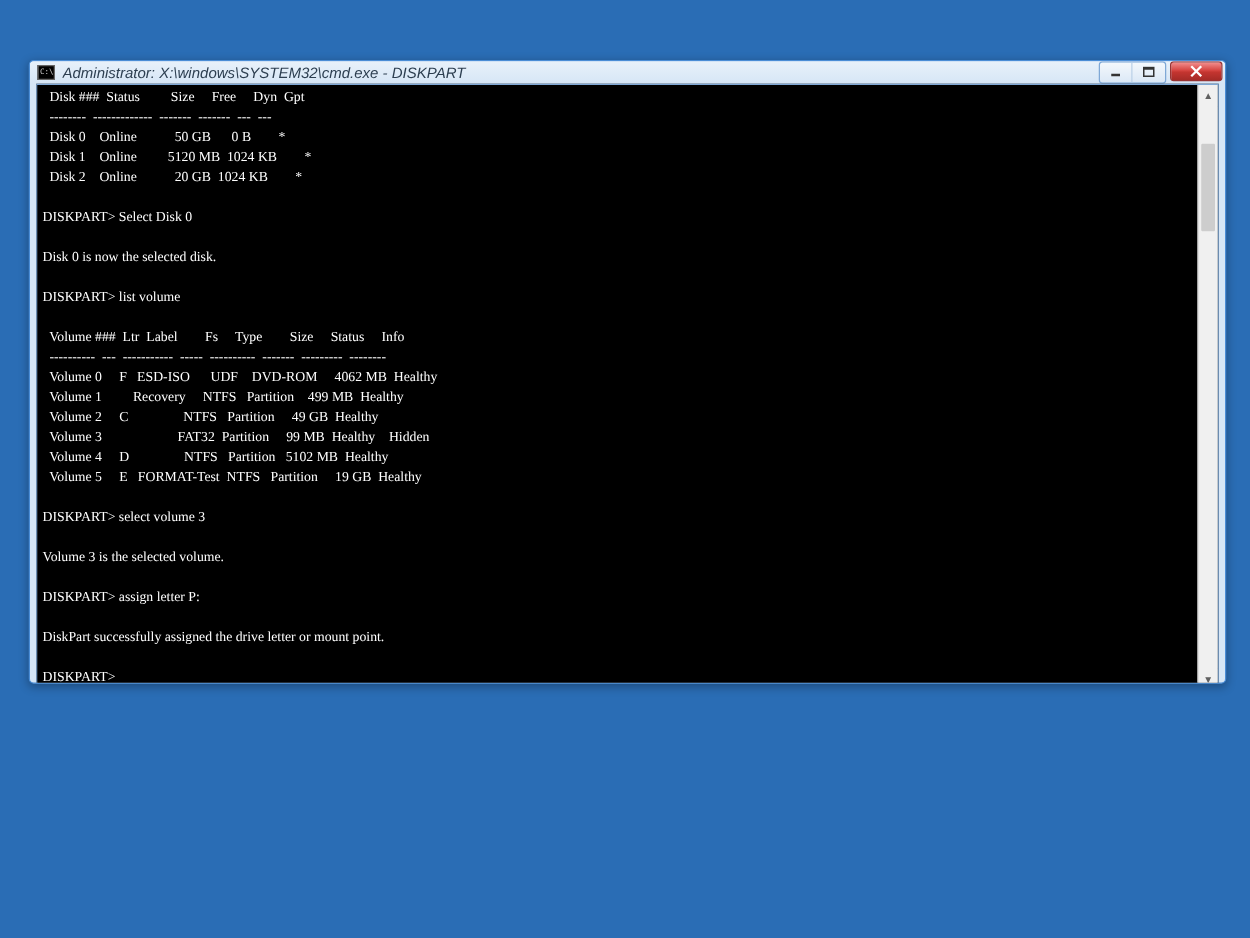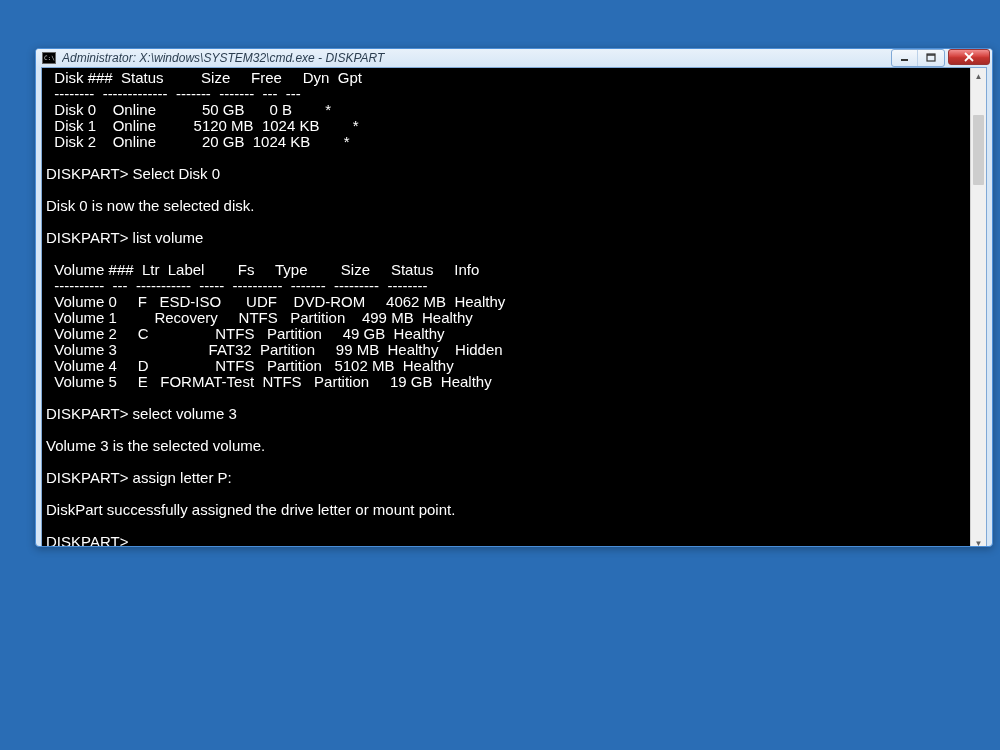--- a/index.html
+++ b/index.html
@@ -5,21 +5,21 @@
     * { margin: 0; padding: 0; box-sizing: border-box; }
     body {
       background: #2a6db5;
       width: 1000px;
       height: 750px;
       font-family: "Segoe UI", Tahoma, sans-serif;
       position: relative;
     }
     .window {
       position: absolute;
-      left: 35px;
+      left: 23px;
       top: 48px;
       width: 958px;
       height: 499px;
       background: #d6e6f6;
       border: 1px solid #4a8dd6;
       border-radius: 4px;
       box-shadow: 0 2px 8px rgba(0,0,0,0.3);
       display: flex;
       flex-direction: column;
       overflow: hidden;
@@ -93,22 +93,22 @@
       margin: 0 5px 5px 5px;
       border: 1px solid #7fa8d6;
       background: #000;
       display:flex;
       position:relative;
     }
     .console {
       flex:1;
       background:#000;
       color:#fff;
-      font-family: Liberation Sans, sans-serif;
-      font-size: 15px;
+      font-family: Liberation Serif, serif;
+      font-size: 11px;
       line-height: 16px;
       padding: 2px 4px;
       white-space: pre;
       overflow:hidden;
     }
     .scrollbar {
       width: 16px;
       background: #f0f0f0;
       border-left: 1px solid #d0d0d0;
       display:flex;

